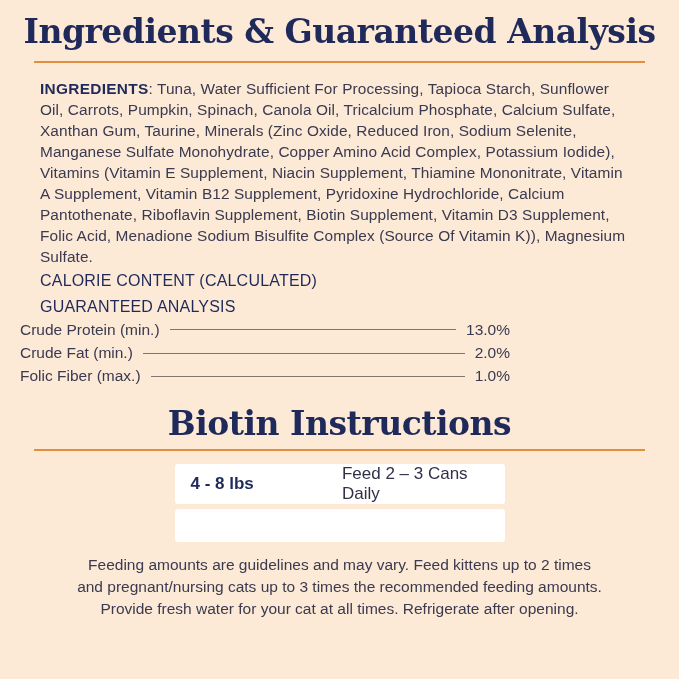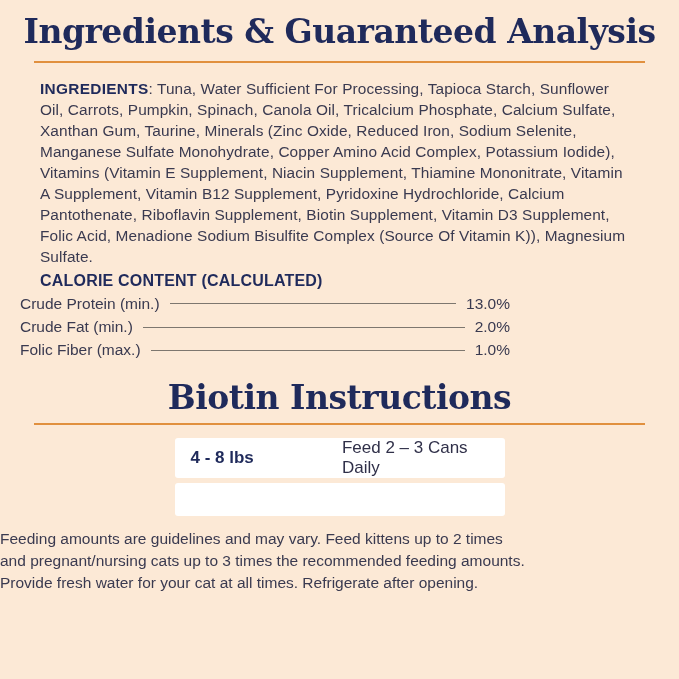--- a/index.html
+++ b/index.html
@@ -31,21 +31,21 @@
   .ingredients {
     margin: 15px 44px 0 40px;
     font-size: 15.4px;
     line-height: 21px;
     letter-spacing: 0.1px;
   }
   .ingredients b { color: var(--navy, #1f2a5b); letter-spacing: 0.3px; }
   .sub-heading {
     margin: 0 40px;
     font-size: 16px;
-    font-weight: bold;
+    font-weight: normal;
     line-height: 19px;
     letter-spacing: 0.2px;
     color: var(--navy, #1f2a5b);
   }
   .calorie-heading { margin-top: 4px; }
   .calorie-text {
     margin: 1px 40px 0 40px;
     font-size: 15.5px;
     line-height: 20px;
   }
@@ -79,36 +79,38 @@
   .feed-row + .feed-row { margin-top: 5px; height: 33px; }
   .feed-weight {
     width: 107px;
     font-weight: bold;
     font-size: 17px;
     color: var(--navy, #1f2a5b);
   }
   .feed-instruction { font-size: 17px; color: #303049; }
   .note {
     margin-top: 12px;
+    text-align: center;
     font-size: 15.5px;
     line-height: 22px;
   }
 </style>
 </head>
 <body>
 
 <div class="canvas">
 
   <h1 class="big-title">Ingredients &amp; Guaranteed Analysis</h1>
   <div class="rule"></div>
 
   <p class="ingredients"><b>INGREDIENTS</b><span>: Tuna, Water Sufficient For Processing, Tapioca Starch, Sunflower Oil, Carrots, Pumpkin, Spinach, Canola Oil, Tricalcium Phosphate, Calcium Sulfate, Xanthan Gum, Taurine, Minerals (Zinc Oxide, Reduced Iron, Sodium Selenite, Manganese Sulfate Monohydrate, Copper Amino Acid Complex, Potassium Iodide), Vitamins (Vitamin E Supplement, Niacin Supplement, Thiamine Mononitrate, Vitamin A Supplement, Vitamin B12 Supplement, Pyridoxine Hydrochloride, Calcium Pantothenate, Riboflavin Supplement, Biotin Supplement, Vitamin D3 Supplement, Folic Acid, Menadione Sodium Bisulfite Complex (Source Of Vitamin K)), Magnesium Sulfate.</span></p>
 
   <h2 class="sub-heading calorie-heading">CALORIE CONTENT (CALCULATED)</h2>
 
+  <h2 class="sub-heading analysis-heading">GUARANTEED ANALYSIS</h2>
 
   <div class="analysis-table">
     <div class="analysis-row">
       <span class="analysis-label">Crude Protein (min.)</span>
       <span class="analysis-leader"></span>
       <span class="analysis-value">13.0%</span>
     </div>
     <div class="analysis-row">
       <span class="analysis-label">Crude Fat (min.)</span>
       <span class="analysis-leader"></span>

